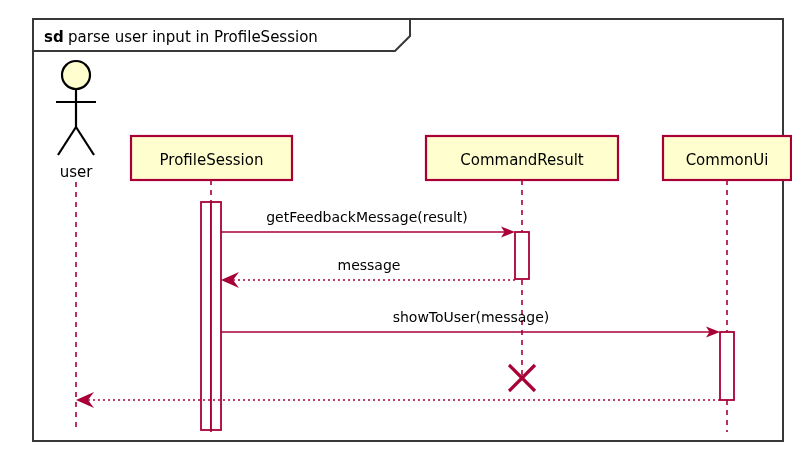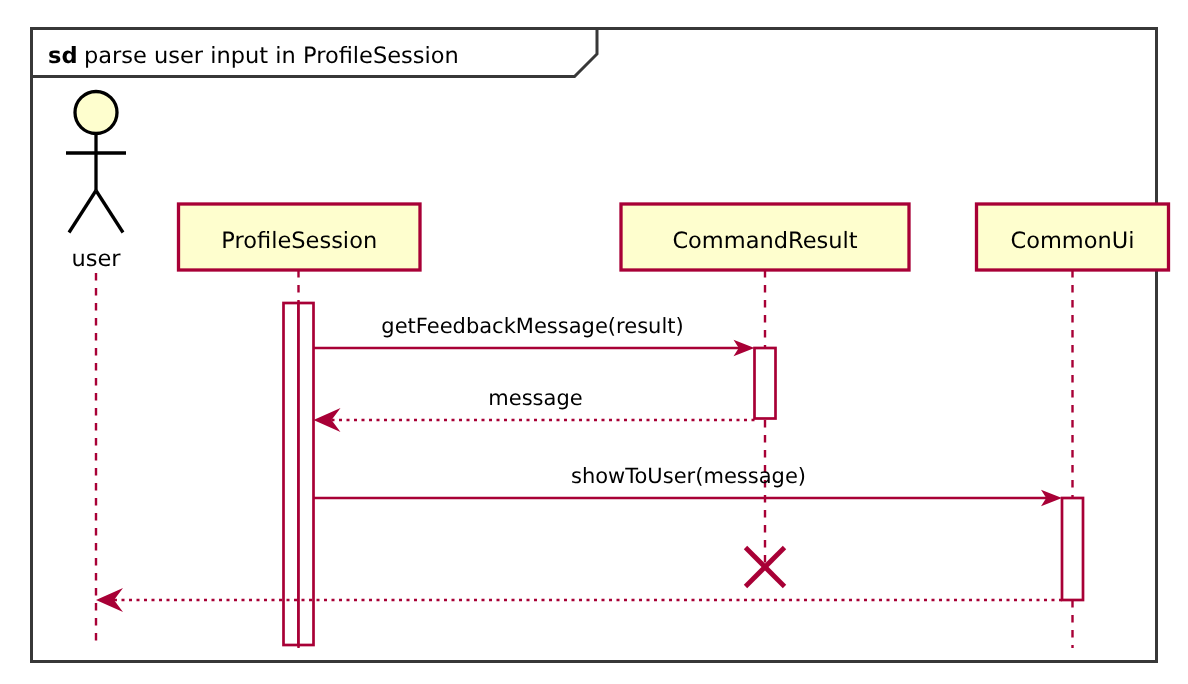--- a/index.html
+++ b/index.html
@@ -9,21 +9,21 @@
   }
   body {
     width: 792px;
     height: 456px;
     font-family: "DejaVu Sans", "Liberation Sans", sans-serif;
     overflow: hidden;
     position: relative;
   }
   #diagram-root {
     position: absolute;
-    left: 0; top: 0;
+    left: 12px; top: 0;
     width: 716px;
     height: 456px;
   }
   svg#sequence-svg {
     display: block;
     width: 792px;
     height: 456px;
   }
   .frame-outline {
     fill: none;

